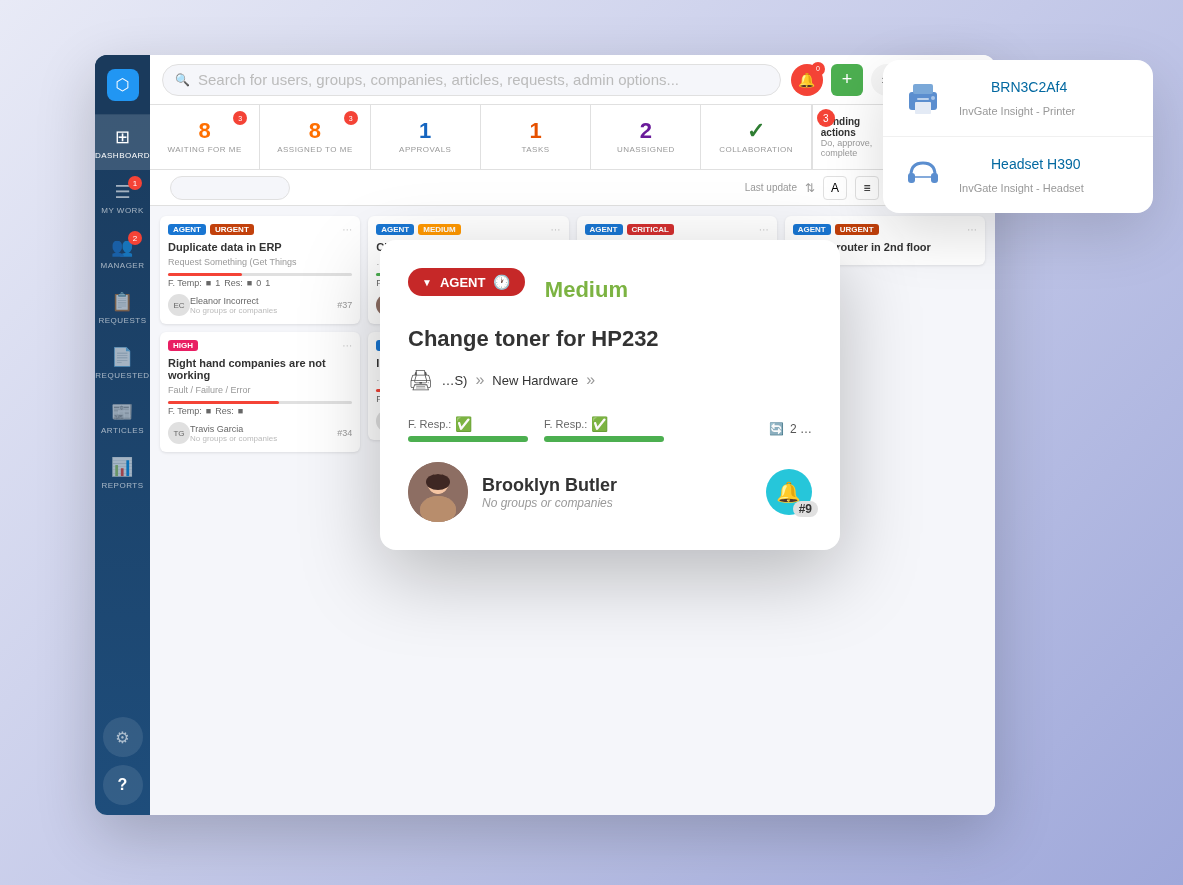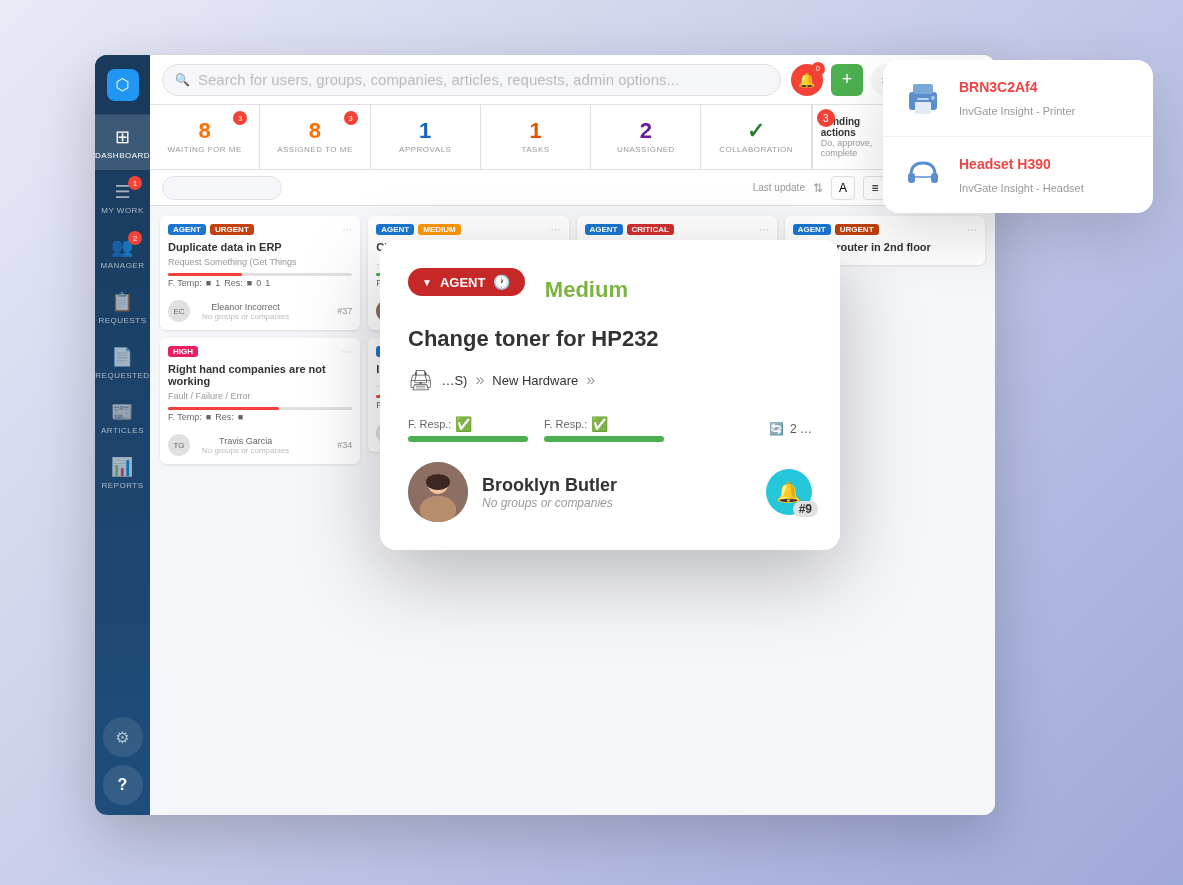--- a/index.html
+++ b/index.html
@@ -264,21 +264,21 @@
     .stat-purple { color: #6a1b9a; }
     .stat-green { color: #2e7d32; }
 
     
     .filter-bar {
       height: 36px;
       background: white;
       border-bottom: 1px solid #e0e0e0;
       display: flex;
       align-items: center;
-      padding: 0 12px;
+      padding: 0 20px;
       gap: 8px;
     }
 
     .filter-search {
       width: 120px;
       height: 24px;
       border: 1px solid #e0e0e0;
       border-radius: 12px;
       padding: 0 8px;
       font-size: 11px;
@@ -376,23 +376,22 @@
       height: 100%;
       background: #f44336;
       border-radius: 2px;
     }
 
     .progress-fill.green { background: #4caf50; }
 
     .card-footer {
       display: flex;
       align-items: center;
-      gap: 12px;
-      margin-top: 12px;
-      text-align: center;
+      gap: 0;
+      margin-top: 6px;
     }
 
     .avatar-circle {
       width: 22px;
       height: 22px;
       border-radius: 50%;
       background: #e0e0e0;
       display: flex;
       align-items: center;
       justify-content: center;
@@ -616,22 +615,23 @@
       width: 44px;
       height: 44px;
       display: flex;
       align-items: center;
       justify-content: center;
       flex-shrink: 0;
     }
 
     .asset-name {
       font-size: 14px;
-      font-weight: 700;
-      color: #ef4444;
+      font-weight: 400;
+      color: #0369a1;
+      margin-left: 32px;
     }
 
     .asset-sub {
       font-size: 11px;
       color: #999;
       margin-top: 10px;
     }
 
   </style>
 </head>

